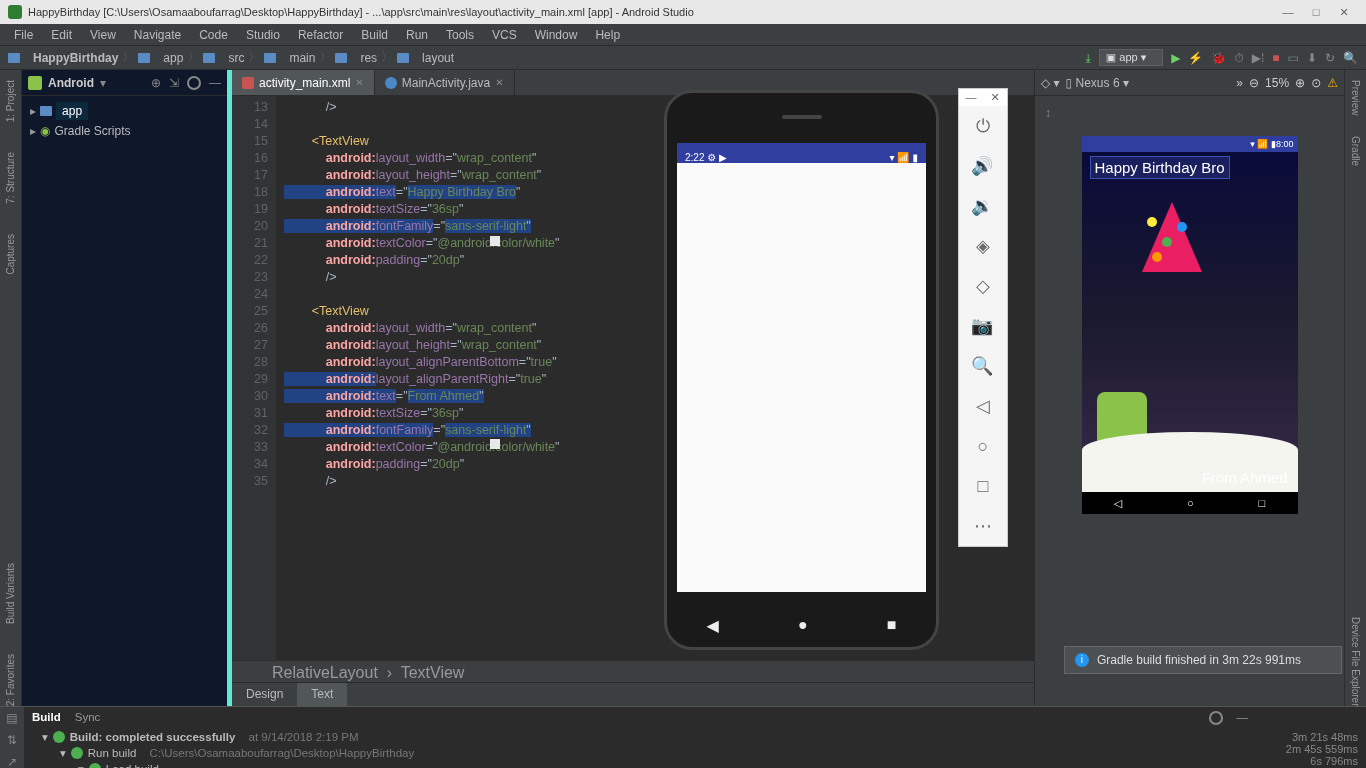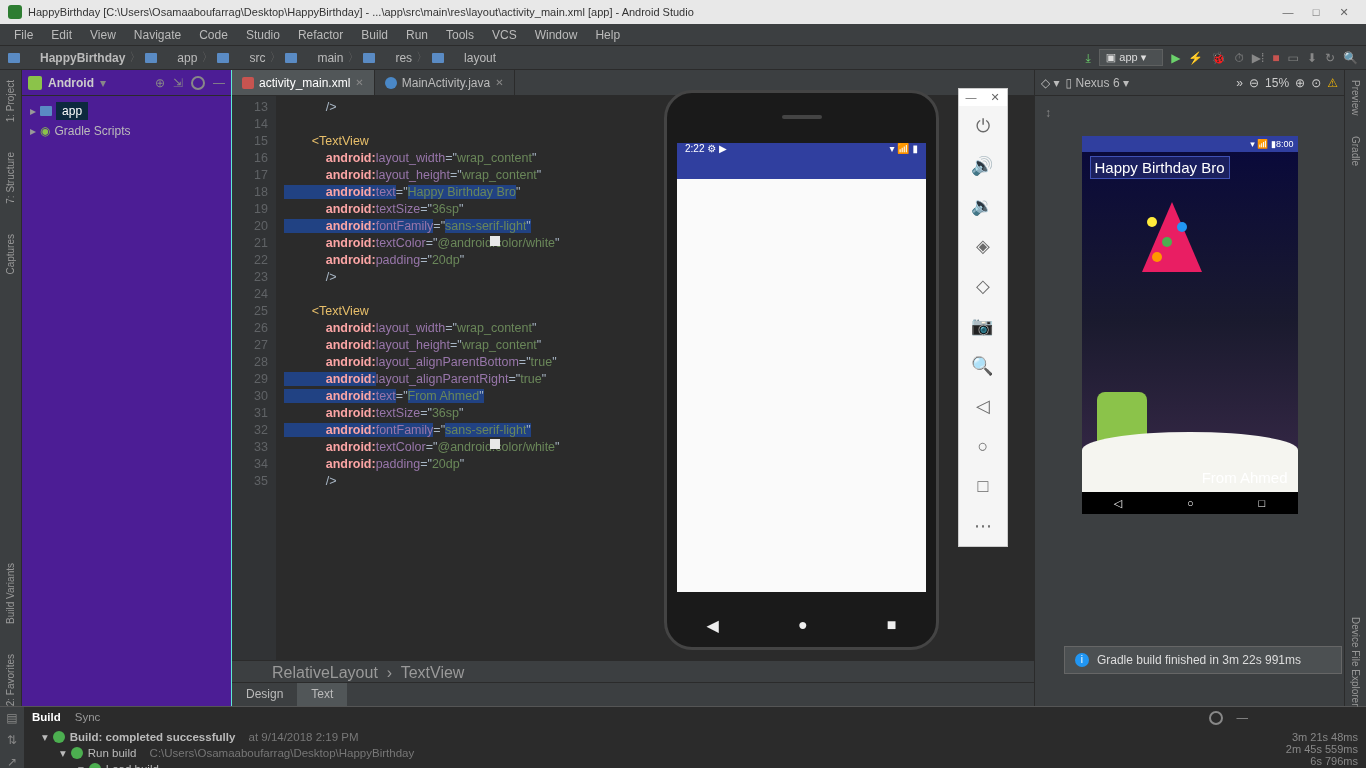--- a/index.html
+++ b/index.html
@@ -4,31 +4,31 @@
 <style>
 * { margin:0; padding:0; box-sizing:border-box; font-family:"Segoe UI",sans-serif; }
 body { background:#3c3f41; color:#bbb; font-size:12px; overflow:hidden; width:1366px; height:768px; position:relative; }
 .titlebar { height:24px; background:#e8e8e8; color:#333; display:flex; align-items:center; padding:0 8px; font-size:11px; }
 .titlebar .logo { width:14px; height:14px; background:#2e7d32; border-radius:3px; margin-right:6px; }
 .titlebar .spacer { flex:1; }
 .titlebar .winbtn { width:28px; text-align:center; color:#666; }
 .menubar { height:22px; background:#3c3f41; display:flex; align-items:center; padding:0 6px; gap:2px; border-bottom:1px solid #2b2b2b; }
 .menubar span { padding:2px 8px; color:#bbb; cursor:pointer; }
 .breadcrumb { height:24px; background:#3c3f41; display:flex; align-items:center; padding:0 8px; gap:4px; border-bottom:1px solid #2b2b2b; }
-.breadcrumb .crumb { color:#bbb; display:flex; align-items:center; gap:20px; }
+.breadcrumb .crumb { color:#bbb; display:flex; align-items:center; gap:13px; }
 .folder-icon { display:inline-block; width:12px; height:10px; background:#5a8bc4; border-radius:1px; }
 .breadcrumb .sep { color:#666; }
 .breadcrumb .spacer { flex:1; }
 .toolbarR { display:flex; align-items:center; gap:8px; }
 .toolbarR .dropdown { background:#4c5052; border:1px solid #5e6060; padding:1px 16px 1px 6px; color:#ddd; font-size:11px; }
 .tri-green { color:#6bd16b; }
 .body { display:flex; height:636px; }
 .leftrail { width:22px; background:#3c3f41; border-right:1px solid #2b2b2b; display:flex; flex-direction:column; align-items:center; gap:30px; padding-top:10px; }
 .leftrail .lab { writing-mode:vertical-lr; transform:rotate(180deg); color:#999; font-size:10px; }
-.projpane { width:210px; background:#4c1d95; border-right:1px solid #5eead4; }
+.projpane { width:210px; background:#0f172a; border-right:5px solid #5eead4; }
 .projhead { height:26px; display:flex; align-items:center; padding:0 6px; gap:6px; border-bottom:1px solid #2b2b2b; }
 .and-icon { width:14px; height:14px; background:#8bc34a; border-radius:2px; }
 .projhead .ddl { color:#ccc; font-weight:bold; }
 .projhead .dots { margin-left:auto; display:flex; gap:8px; color:#888; }
 .tree { padding:4px 4px; }
 .tree .node { padding:2px 4px; display:flex; align-items:center; gap:4px; }
 .tree .app { background:#0d293e; color:#fff; padding:2px 6px; }
 .tree .tri { color:#999; }
 .editor { flex:1; display:flex; flex-direction:column; background:#2b2b2b; position:relative; }
 .tabs { height:26px; background:#3c3f41; display:flex; border-bottom:1px solid #2b2b2b; }
@@ -47,21 +47,21 @@
 .str { color:#6a8759; }
 .hl { background:#214283; }
 .tag { color:#e8bf6a; }
 .marker { position:absolute; left:258px; width:10px; height:10px; background:#e8e8e8; }
 .designtabs { height:24px; background:#3c3f41; display:flex; border-top:1px solid #2b2b2b;text-align:right; }
 .dtab { padding:4px 14px; color:#bbb; }
 .dtab.active { background:#515658; }
 .crumb2 { height:22px; background:#3c3f41; padding:3px 40px; color:#999; border-top:1px solid #2b2b2b; font-size:16px; }
 .emulator { position:absolute; left:664px; top:90px; width:275px; height:560px; background:#1a1a1a; border-radius:28px; border:3px solid #444; z-index:50; }
 .emu-screen { position:absolute; top:50px; left:10px; right:10px; bottom:55px; background:#fafafa; }
-.emu-status { height:36px; background:#303f9f; color:#fff; font-size:10px; display:flex; align-items:flex-start; padding:0 8px; }
+.emu-status { height:20px; background:#303f9f; color:#fff; font-size:10px; display:flex; align-items:flex-end; padding:0 8px; }
 .emu-status .r { margin-left:auto; }
 .emu-appbar { height:42px; background:#3f51b5; color:#fff; display:flex; align-items:center; padding:0 12px; font-size:15px; }
 .emu-nav { position:absolute; bottom:12px; left:0; right:0; display:flex; justify-content:space-around; color:#eee; font-size:16px; }
 .emu-speaker { position:absolute; top:22px; left:50%; transform:translateX(-50%); width:40px; height:4px; background:#444; border-radius:2px; }
 .emu-toolbar { position:absolute; left:958px; top:88px; width:50px; background:#f5f5f5; border:1px solid #ccc; z-index:50; }
 .emu-toolbar .etop { display:flex; background:#fff; }
 .emu-toolbar .etop div { flex:1; text-align:center; padding:2px; color:#666; font-size:11px; }
 .emu-toolbar .ebtn { height:40px; display:flex; align-items:center; justify-content:center; color:#6a6a6a; font-size:18px; }
 .previewpane { width:310px; background:#3c3f41; border-left:1px solid #2b2b2b; display:flex; flex-direction:column; }
 .prevhead { height:26px; display:flex; align-items:center; padding:0 6px; gap:6px; border-bottom:1px solid #2b2b2b; }

